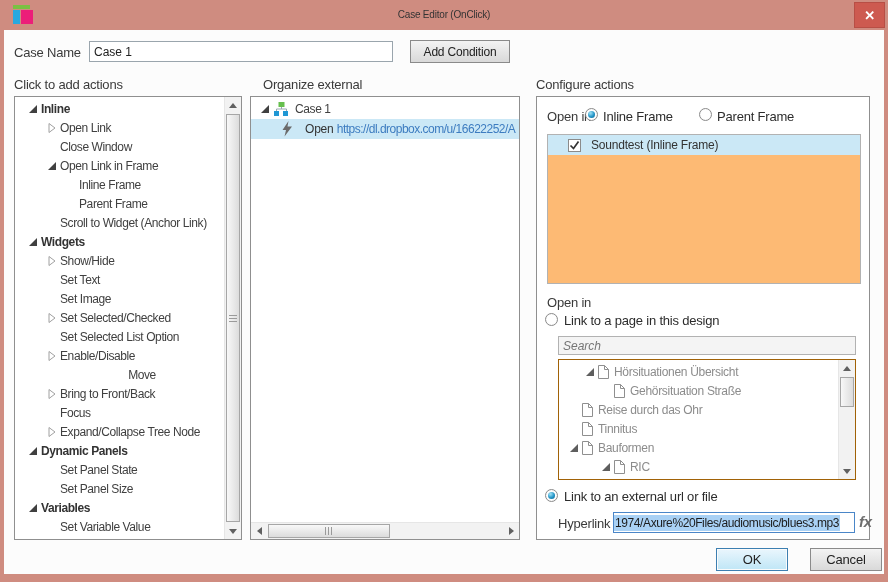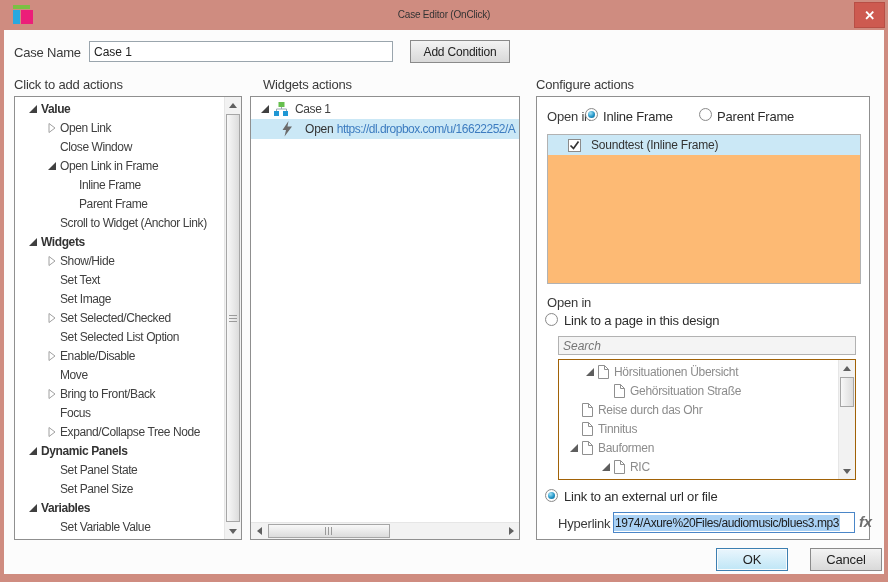--- a/index.html
+++ b/index.html
@@ -105,32 +105,32 @@
     <div class="close-btn">✕</div>
   </div>
 
   <div class="body">
 
     <div class="lbl" style="left:10px;top:15px;">Case Name</div>
     <input class="name-input" type="text" value="Case 1" style="">
     <div class="btn" id="add-condition">Add Condition</div>
 
     <div class="lbl" style="left:10px;top:47px;">Click to add actions</div>
-    <div class="lbl" style="left:259px;top:47px;">Widgets actions</div>
+    <div class="lbl" style="left:259px;top:47px;">Organize external</div>
     <div class="lbl" style="left:532px;top:47px;">Configure actions</div>
 
     <div class="panel" id="left-panel">
       <div class="tree-area" id="actions-tree">
           <div class="t-row" style="padding-left: 10px;">
             <span class="glyph">
               <svg width="10" height="10" viewBox="0 0 10 10">
                 <polygon points="9,1 9,9 1,9" fill="#404040"></polygon>
               </svg>
             </span>
-            <span class="tlbl bold">Value</span>
+            <span class="tlbl bold">Inline</span>
           </div>
           <div class="t-row" style="padding-left: 29px;">
             <span class="glyph">
               <svg width="10" height="10" viewBox="0 0 10 10">
                 <polygon points="2,0.5 8,5 2,9.5" fill="#fff" stroke="#a0a0a0"></polygon>
               </svg>
             </span>
             <span class="tlbl">Open Link</span>
           </div>
           <div class="t-row" style="padding-left: 29px;">
@@ -194,21 +194,21 @@
             <span class="tlbl">Set Selected List Option</span>
           </div>
           <div class="t-row" style="padding-left: 29px;">
             <span class="glyph">
               <svg width="10" height="10" viewBox="0 0 10 10">
                 <polygon points="2,0.5 8,5 2,9.5" fill="#fff" stroke="#a0a0a0"></polygon>
               </svg>
             </span>
             <span class="tlbl">Enable/Disable</span>
           </div>
-          <div class="t-row" style="padding-left: 29px;">
+          <div class="t-row" style="padding-left: 29px; justify-content: center;">
             <span class="glyph"></span>
             <span class="tlbl">Move</span>
           </div>
           <div class="t-row" style="padding-left: 29px;">
             <span class="glyph">
               <svg width="10" height="10" viewBox="0 0 10 10">
                 <polygon points="2,0.5 8,5 2,9.5" fill="#fff" stroke="#a0a0a0"></polygon>
               </svg>
             </span>
             <span class="tlbl">Bring to Front/Back</span>

